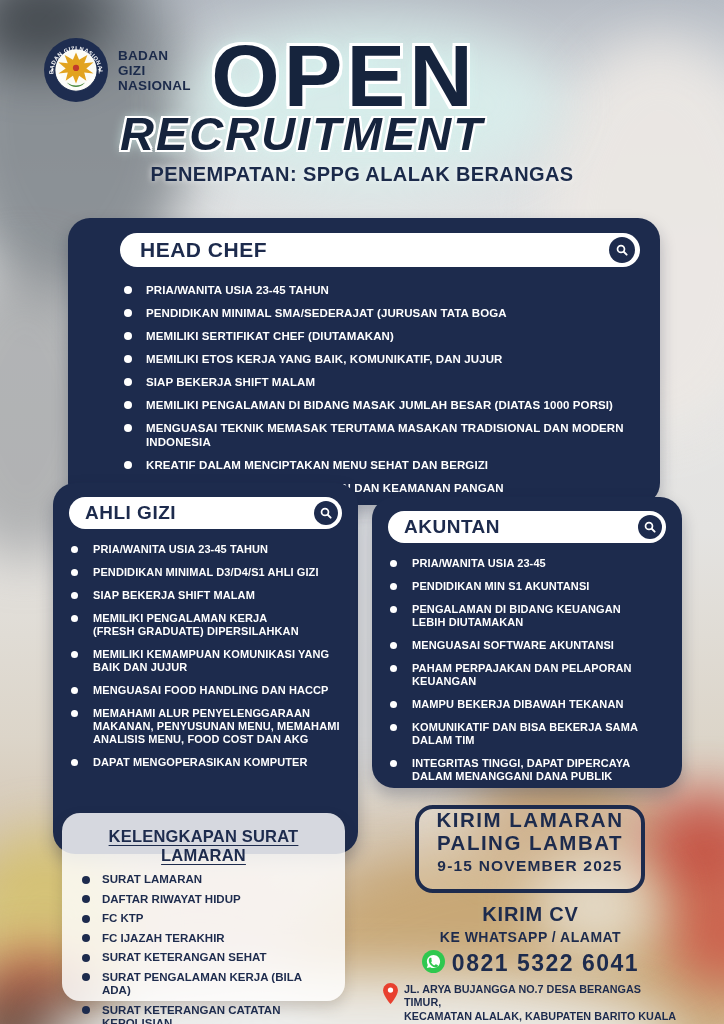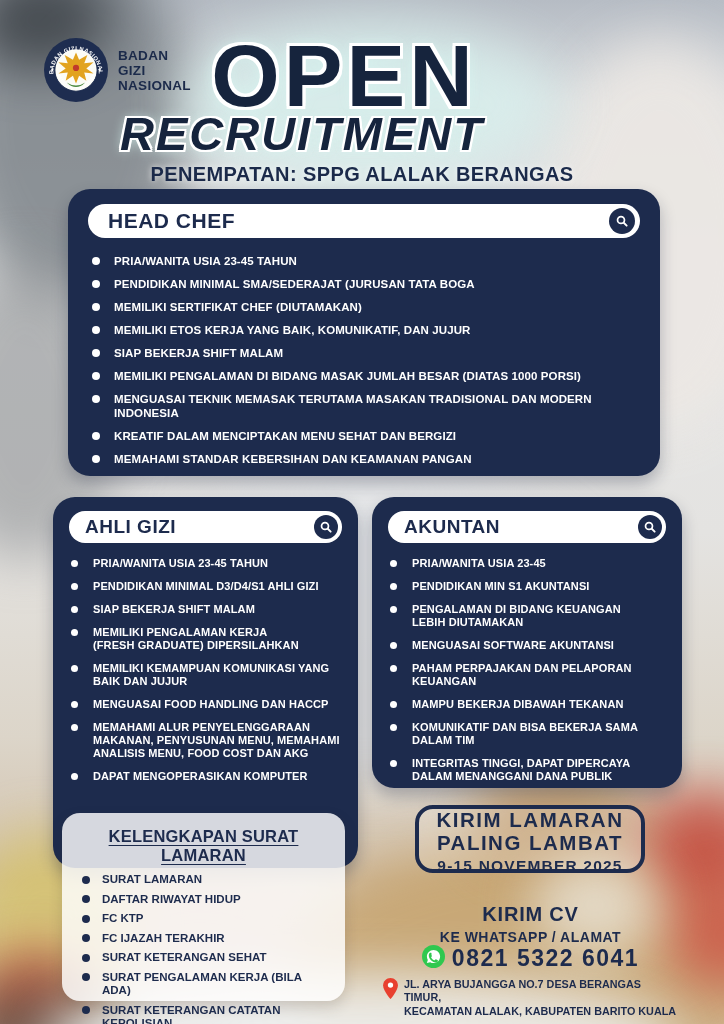--- a/index.html
+++ b/index.html
@@ -20,22 +20,22 @@
   .title-recruit { position:absolute; left:0; top:106px; width:604px; text-align:center;
     color:#16243d; font-weight:800; font-style:italic; font-size:47px; letter-spacing:2px;
     text-shadow:-2px -2px 0 #fff,2px -2px 0 #fff,-2px 2px 0 #fff,2px 2px 0 #fff,-2px 0 0 #fff,2px 0 0 #fff,0 -2px 0 #fff,0 2px 0 #fff,0 0 12px rgba(214,244,240,.9); }
   .placement { position:absolute; left:0; top:163px; width:724px; text-align:center;
     color:#1b2a4a; font-weight:800; font-size:20px; letter-spacing:.4px;
     text-shadow:0 0 6px rgba(255,255,255,.8); }
 
   
   .card { position:absolute; background:#1d2b4d; border-radius:22px;
     box-shadow:0 8px 16px rgba(20,30,55,.28); overflow:hidden; }
-  #card-headchef { left:68px; top:189px; width:592px; height:287px; }
-  #card-ahligizi { left:53px;  top:497px; width:305px; height:371px; }
+  #card-headchef { left:68px; top:218px; width:592px; height:287px;padding-left:32px; }
+  #card-ahligizi { left:53px;  top:483px; width:305px; height:371px; }
   #card-akuntan  { left:372px; top:497px; width:310px; height:291px; }
   .pill { display:flex; align-items:center; justify-content:space-between;
     background:#ffffff; border-radius:20px; height:34px; margin:15px 20px 8px; padding:0 5px 0 20px; }
   .pill-sm { height:32px; margin:14px 16px 8px; padding:0 4px 0 16px; }
   .pill-title { color:#1d2b4d; font-weight:800; font-size:21px; letter-spacing:.5px; }
   .pill-sm .pill-title { font-size:19px; }
   .search-btn { width:26px; height:26px; border-radius:50%; background:#1d2b4d;
     display:flex; align-items:center; justify-content:center; flex:0 0 auto; }
   .pill-sm .search-btn { width:24px; height:24px; }
   .search-btn svg { width:16px; height:16px; }
@@ -53,32 +53,32 @@
     background:rgba(255,255,255,.82); border-radius:18px; box-shadow:0 6px 14px rgba(60,50,40,.18); }
   .docs-title { margin:14px 10px 8px; text-align:center; color:#1d2b4d; font-weight:800;
     font-size:16.5px; letter-spacing:.2px; text-decoration:underline; text-underline-offset:3px; }
   ul.docs-list { list-style:none; padding:0 16px 0 18px; }
   ul.docs-list li { position:relative; padding-left:22px; color:#1d2b4d; font-weight:800;
     font-size:11.5px; line-height:13.5px; margin-bottom:6px; white-space:pre-line; }
   ul.docs-list li::before { content:""; position:absolute; left:2px; top:2.5px; width:8px; height:8px;
     border-radius:50%; background:#1d2b4d; }
 
   
-  #deadline { position:absolute; left:415px; top:805px; width:230px; height:68px;
+  #deadline { position:absolute; left:415px; top:805px; width:230px; height:88px;
     border:4px solid #1d2b4d; border-radius:18px; background:rgba(255,255,255,.22);
-    display:flex; flex-direction:column; align-items:center; justify-content:space-between;
+    display:flex; flex-direction:column; align-items:center; justify-content:flex-start;
     color:#1d2b4d; font-weight:800; text-align:center; }
   .dl-line { font-size:20.5px; letter-spacing:1.5px; line-height:1.12; }
   .dl-date { font-size:15.5px; letter-spacing:1.2px; margin-top:2px; }
 
   
   #contact { position:absolute; left:383px; top:903px; width:295px; text-align:center; color:#1d2b4d; }
   .cv-head { font-weight:800; font-size:20px; letter-spacing:.8px; }
   .cv-sub  { font-weight:800; font-size:14px; letter-spacing:.5px; margin-top:3px; }
-  .phone-row { display:flex; align-items:center; justify-content:center; gap:7px; }
+  .phone-row { display:flex; align-items:center; justify-content:center; gap:7px; margin-top:5px; }
   .phone-num { font-weight:800; font-size:23px; letter-spacing:1.5px; }
   .addr-row { display:flex; align-items:flex-start; justify-content:center; gap:6px; margin-top:6px; text-align:left; }
   .addr-text { font-weight:800; font-size:10.8px; line-height:1.25; }
 </style>
 </head>
 <body>
 
 <div id="poster">
 
   <div>

